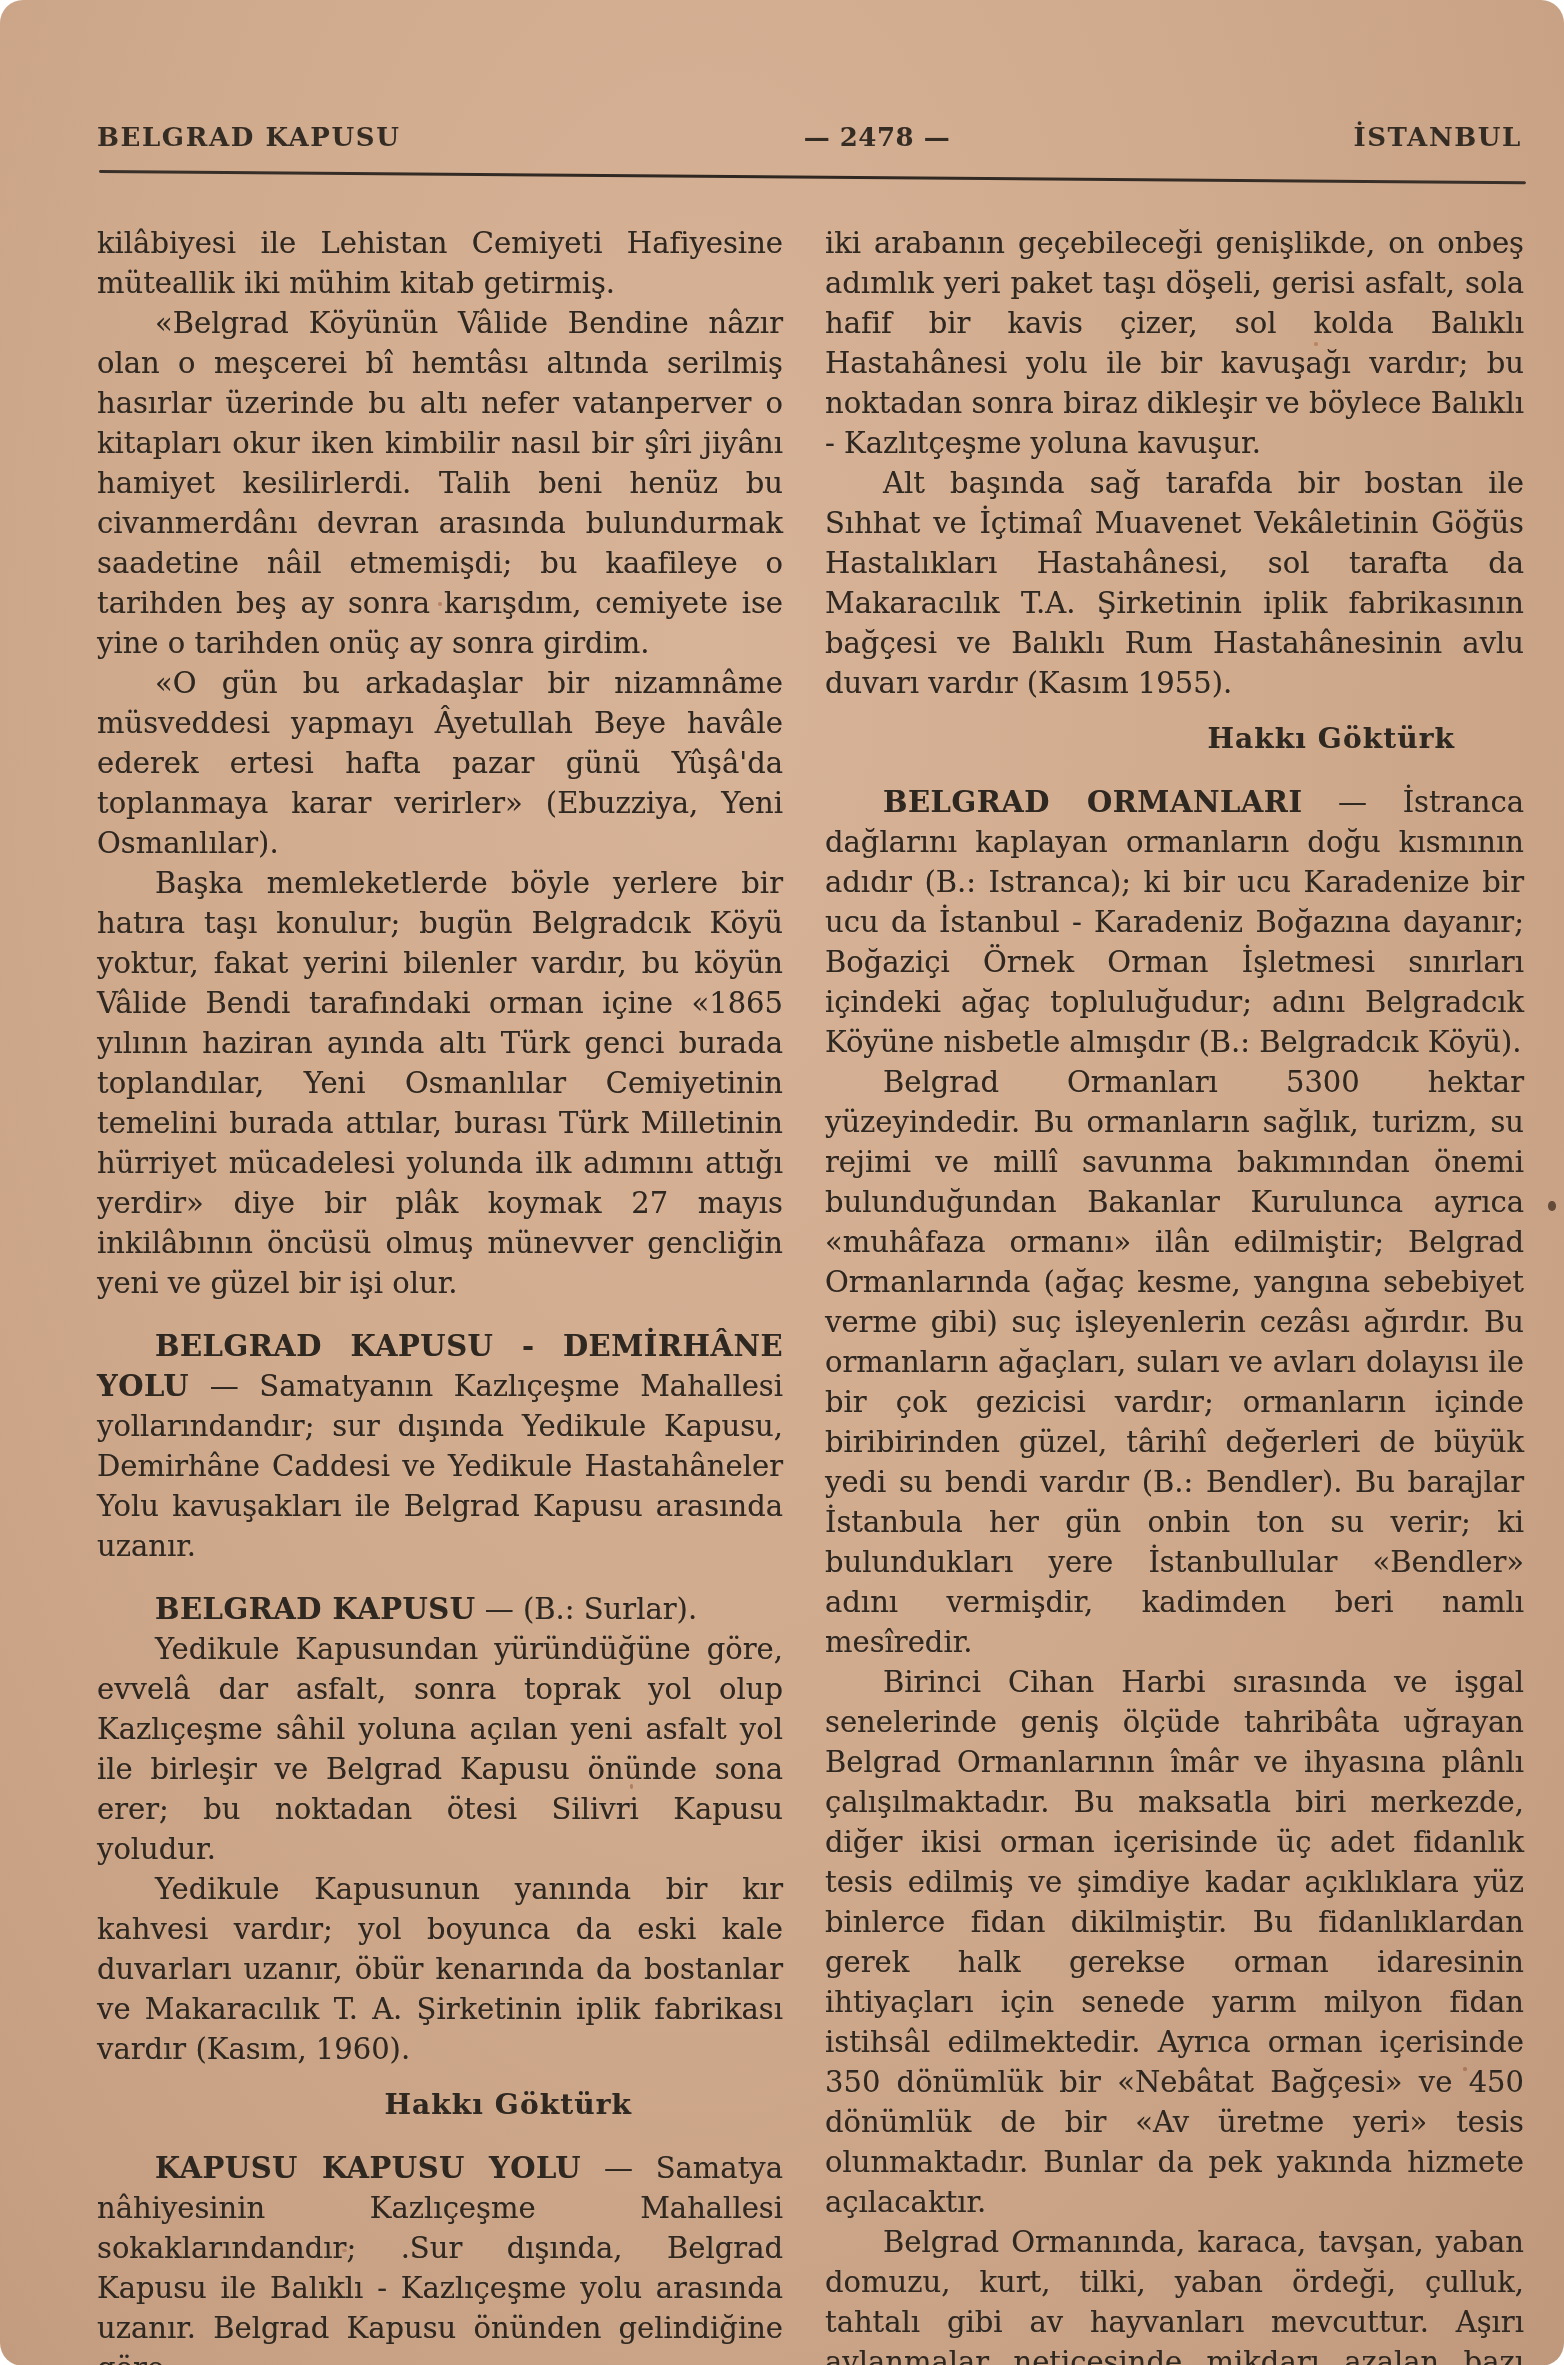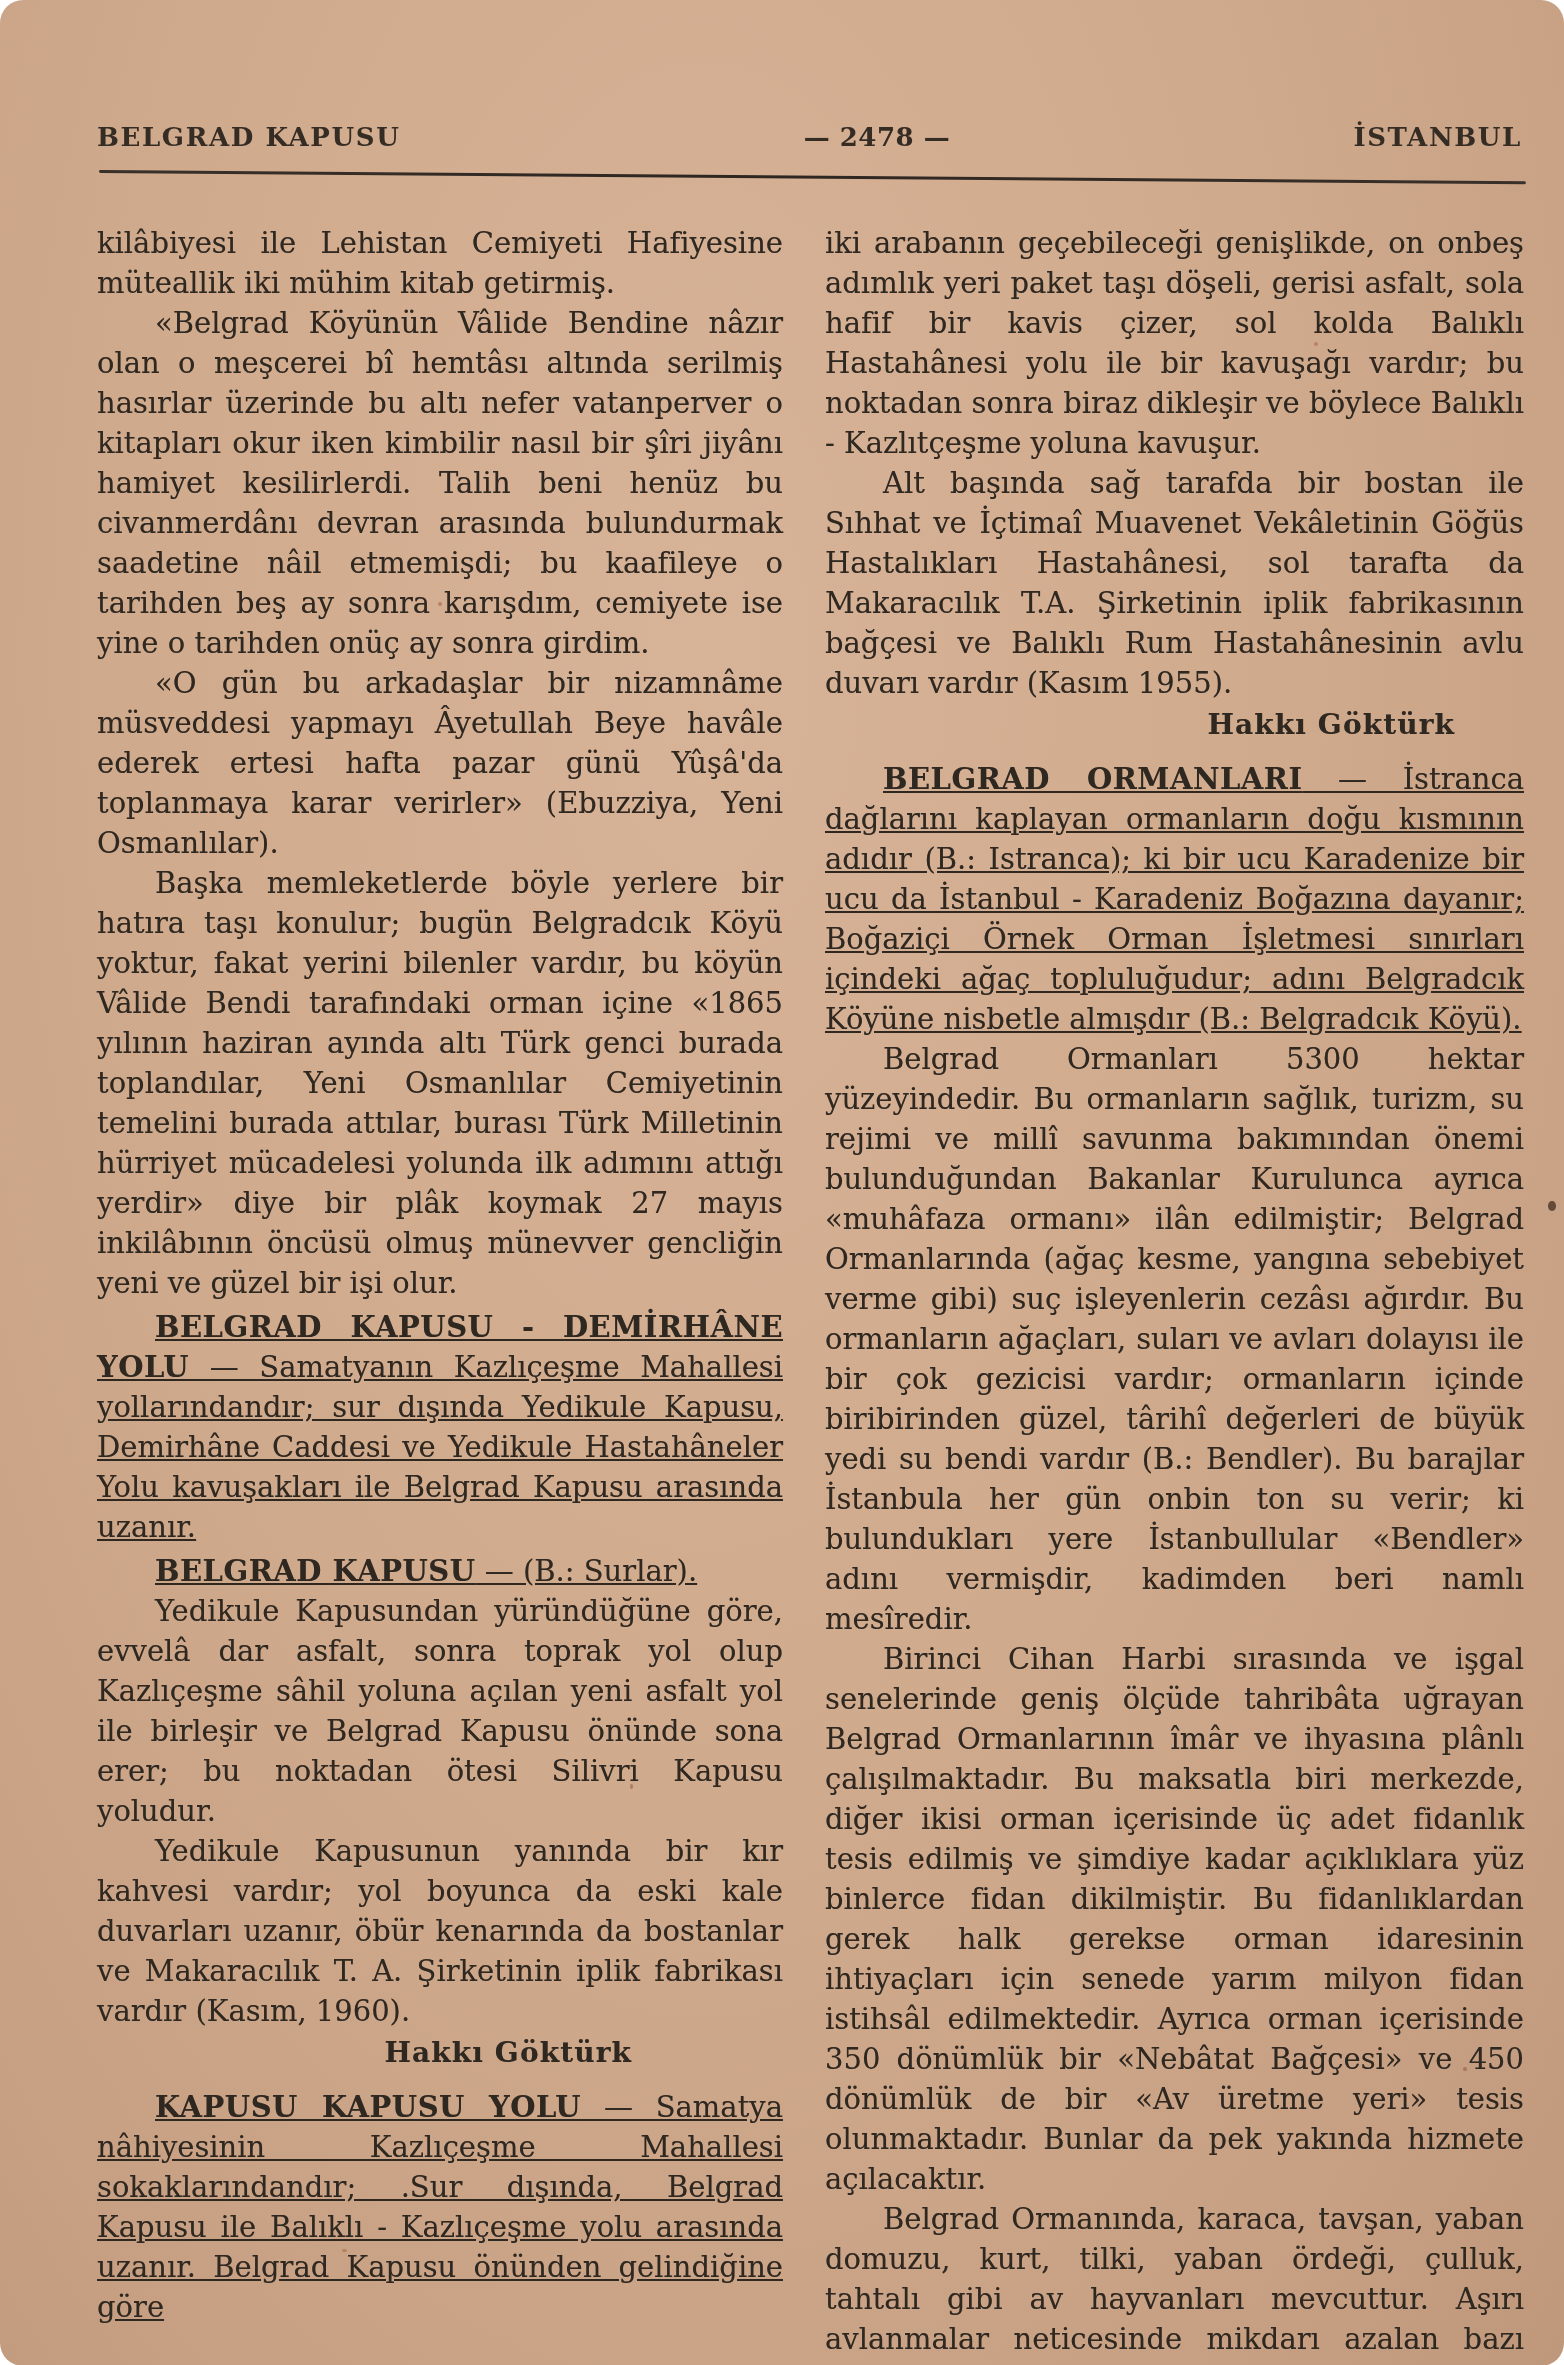--- a/index.html
+++ b/index.html
@@ -35,26 +35,26 @@
     position: absolute; top: 223px;
     font-size: 29px; line-height: 40px;
     text-align: justify;
     color: #2f2821;
     text-shadow: 0 0 0.5px rgba(47, 38, 30, 0.35);
   }
   .col-left  { left: 97px;  width: 686px; }
   .col-right { left: 825px; width: 699px; }
   p { margin: 0; }
   .ind { text-indent: 58px; }
-  .entry { margin-top: 4px; text-decoration: underline; }
+  .entry { margin-top: 23px; }
   .entry .lead { font-weight: bold; letter-spacing: 0.5px; }
   .sig {
     font-weight: bold;
     text-align: right;
-    margin: 2px 0 14px 0;
+    margin: 16px 0 14px 0;
     font-size: 28px;
     letter-spacing: 1.1px;
   }
   .sig-left  { padding-right: 151px; }
   .sig-right { padding-right: 69px; }
   .speck { position: absolute; border-radius: 50%; }
 </style>
 </head>
 <body>
 

